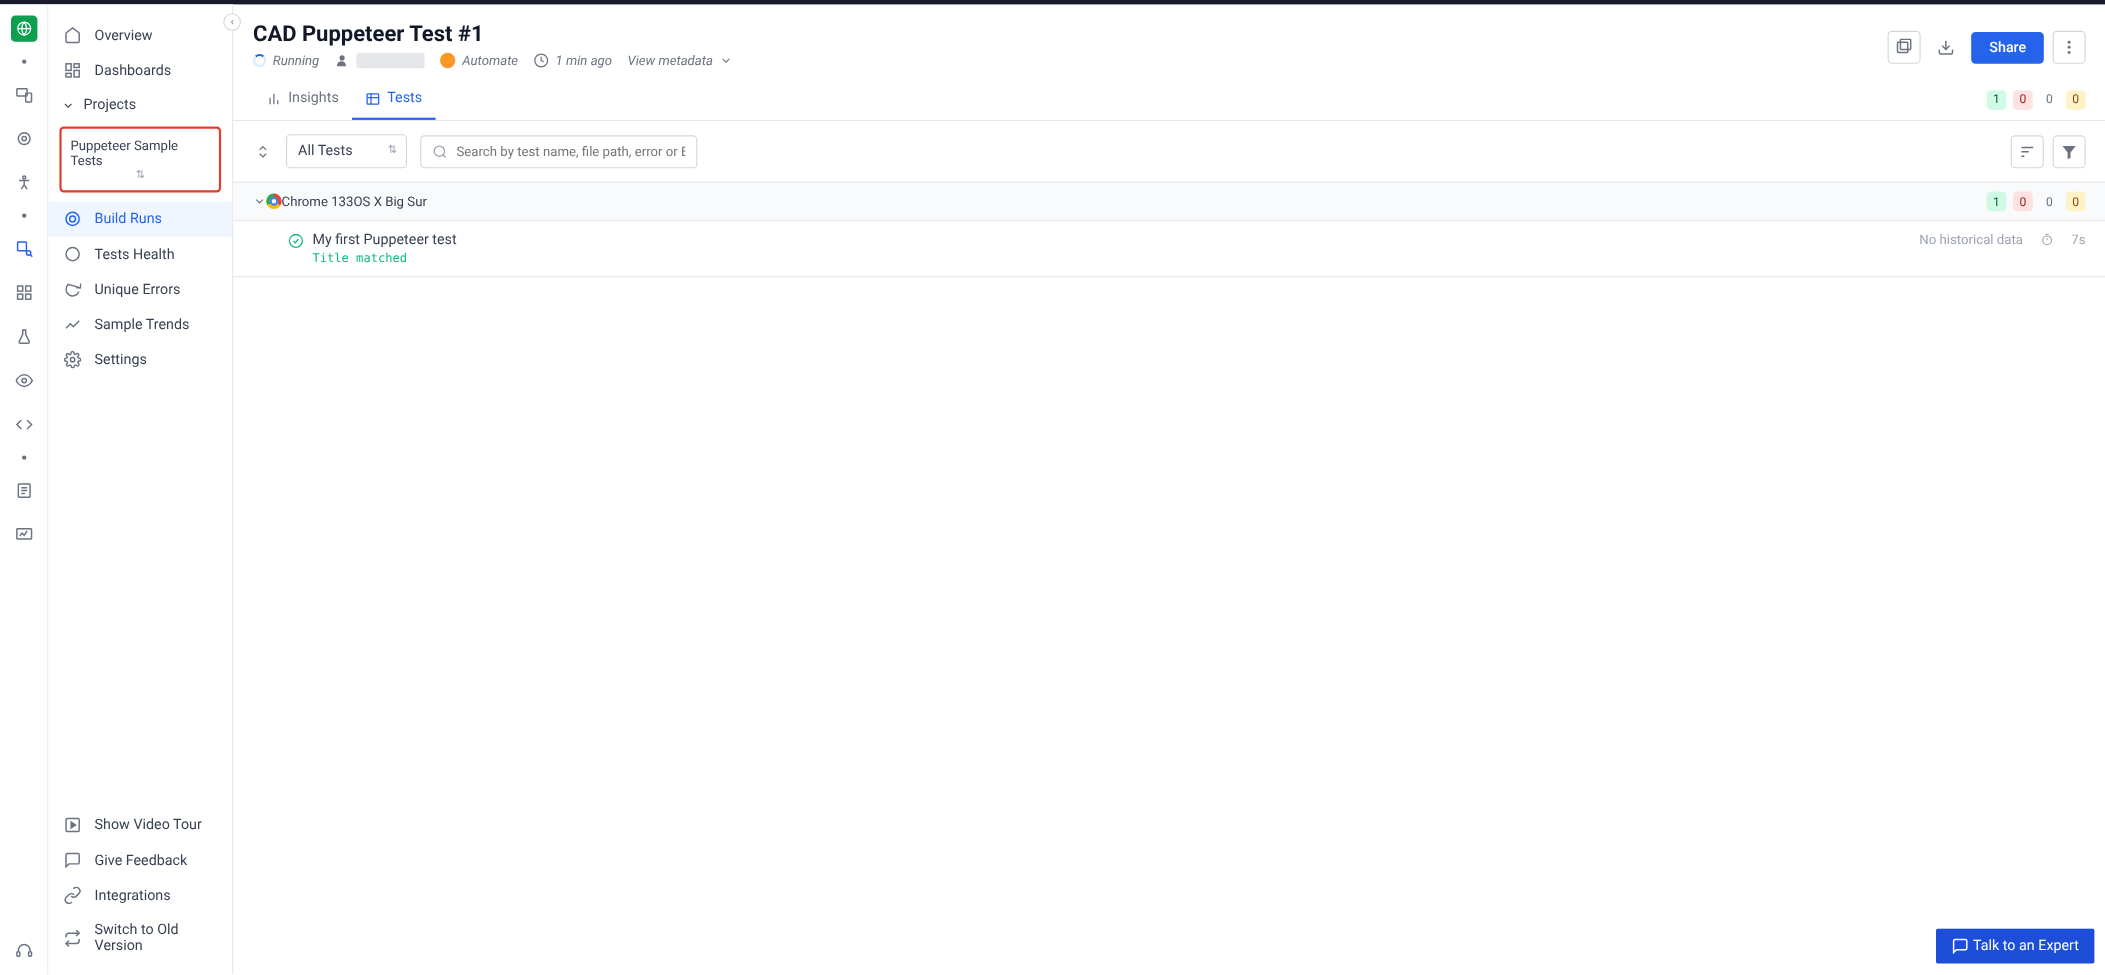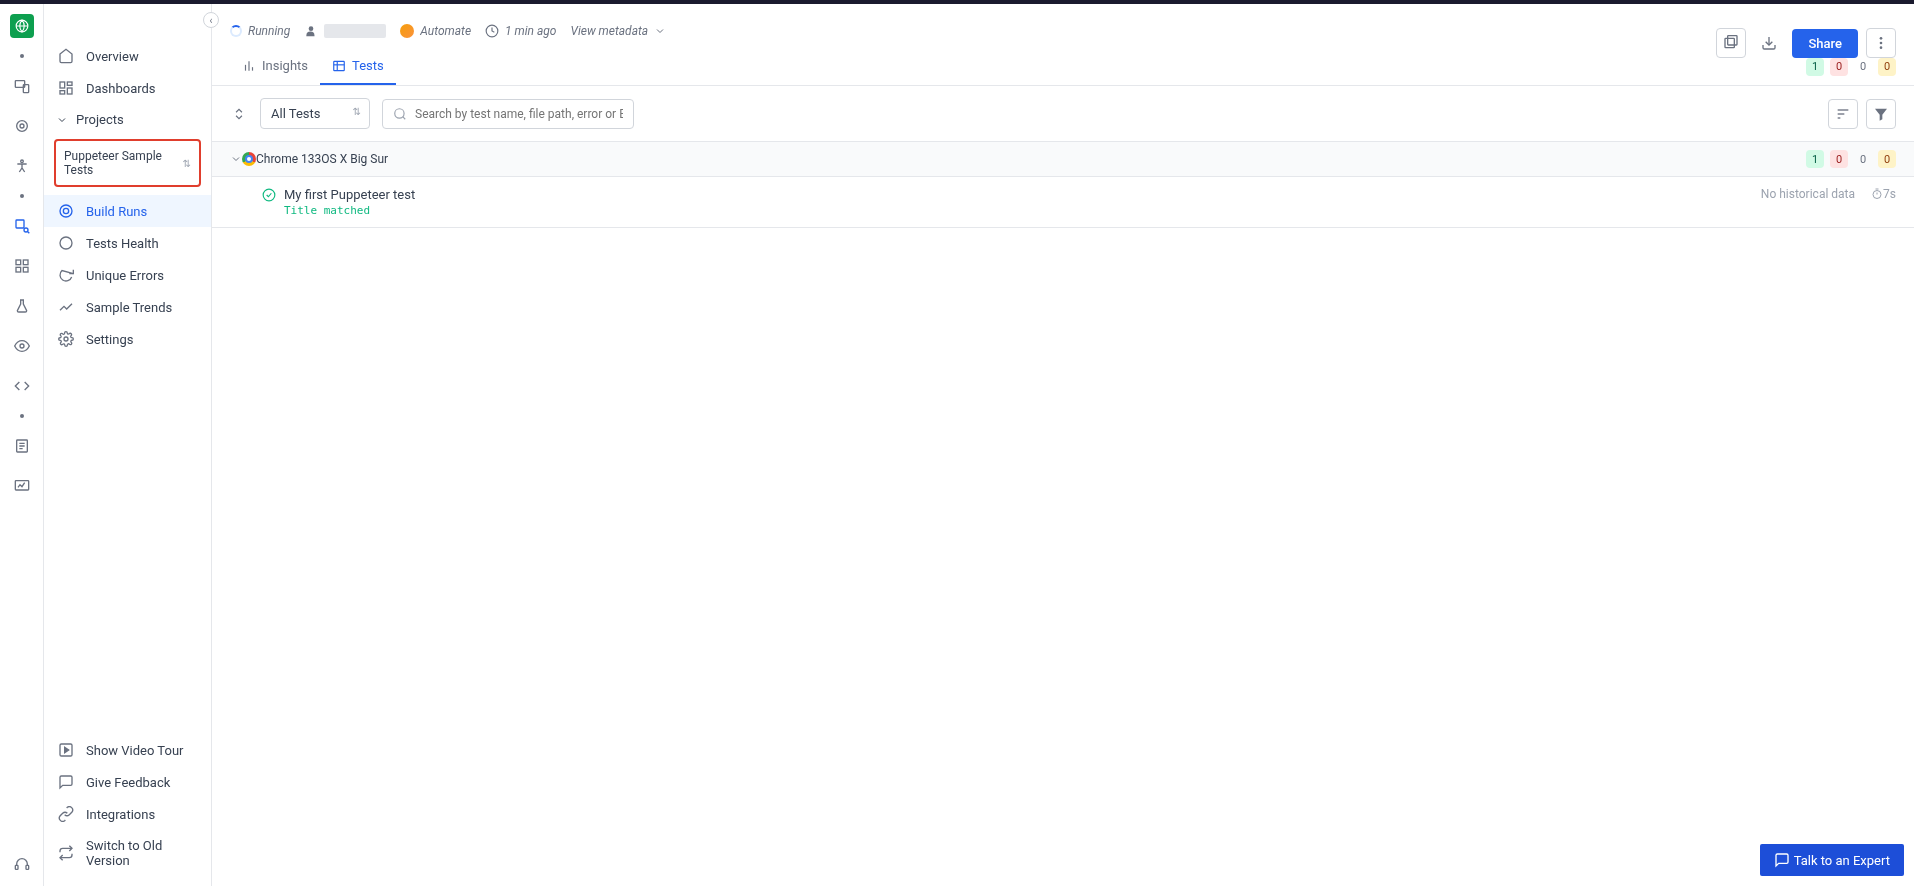--- a/index.html
+++ b/index.html
@@ -14,28 +14,28 @@
 .icon-rail .rail-icon { width:24px; height:24px; display:flex; align-items:center; justify-content:center; color:#6b7280; cursor:pointer; border-radius:4px; }
 .icon-rail .rail-icon.active { background:#0d9f4f; color:#fff; }
 .icon-rail .rail-icon.selected { color:#2563eb; }
 .icon-rail .dot { width:4px; height:4px; background:#6b7280; border-radius:50%; }
 .icon-rail .spacer { flex:1; }
 .icon-rail .bottom-icon { margin-bottom:10px; color:#6b7280; }
 
 
 .sidebar { width:168px; background:#fff; border-right:1px solid #e5e7eb; display:flex; flex-direction:column; position:relative; }
 .collapse-btn { position:absolute; top:8px; right:-8px; width:16px; height:16px; background:#fff; border:1px solid #d1d5db; border-radius:50%; display:flex; align-items:center; justify-content:center; cursor:pointer; z-index:5; font-size:10px; color:#6b7280; }
-.sidebar-section { padding-top:36px; }
+.sidebar-section { padding-top:12px; }
 .sidebar-item { display:flex; align-items:center; gap:12px; padding:8px 14px; cursor:pointer; font-size:13px; color:#374151; }
 .sidebar-item .nav-icon { width:16px; height:16px; display:flex; align-items:center; justify-content:center; color:#6b7280; flex-shrink:0; }
 .sidebar-item.indented { padding-left:14px; }
 .sidebar-item.active { color:#2563eb; background:#eff6ff; }
 .sidebar-item.active .nav-icon { color:#2563eb; }
 .sidebar-group-header { display:flex; align-items:center; gap:8px; padding:8px 12px; font-size:13px; color:#374151; cursor:pointer; }
-.project-select { margin:4px 10px 8px 10px; border:2px solid #e03e2d; border-radius:4px; padding:8px 8px; display:flex; align-items:center; justify-content:space-between; font-size:12px; cursor:pointer; background:#fff; color:#374151; }
+.project-select { margin:4px 10px 8px 10px; border:2px solid #e03e2d; border-radius:4px; padding:8px 8px; display:flex; align-items:center; justify-content:space-between; font-size:12px; cursor:pointer; background:#fff; color:#374151;flex-direction:column; }
 .sidebar-bottom { margin-top:auto; padding-bottom:10px; }
 
 
 .main { flex:1; display:flex; flex-direction:column; }
 .page-header { padding:14px 18px 0 18px; }
 .title { font-size:20px; font-weight:700; color:#111827; }
 .meta-row { display:flex; align-items:center; gap:14px; margin-top:6px; font-size:12px; color:#6b7280;font-style:italic; }
 .meta-item { display:flex; align-items:center; gap:6px; }
 .spinner { width:12px; height:12px; border:2px solid #dbeafe; border-top-color:#2563eb; border-radius:50%; }
 .user-placeholder { width:62px; height:14px; background:#e5e7eb; border-radius:2px; }
@@ -71,21 +71,21 @@
 .chrome-icon { width:14px; height:14px; border-radius:50%; background:conic-gradient(#ea4335 0 120deg,#fbbc04 120deg 240deg,#34a853 240deg 360deg); position:relative; }
 .chrome-icon::after { content:''; position:absolute; inset:3px; background:#fff; border-radius:50%; border:2px solid #4285f4; }
 .apple-icon { color:#000; font-size:14px; }
 .group-chips { position:absolute; right:18px; display:flex; gap:6px; }
 
 .test-row { display:flex; align-items:flex-start; padding:10px 18px 10px 50px; font-size:13px; position:relative; }
 .test-row .checkmark { color:#10b981; margin-right:8px; margin-top:1px; }
 .test-info .test-name { color:#374151; }
 .test-info .test-subtitle { font-family:ui-monospace,Menlo,monospace; font-size:11px; color:#10b981; margin-top:2px; }
 .test-meta { position:absolute; right:18px; display:flex; align-items:center; gap:16px; color:#9ca3af; font-size:12px; top:10px; }
-.test-meta .duration { display:flex; align-items:center; gap:0; }
+.test-meta .duration { display:flex; align-items:center; gap:16px; }
 
 .expert-btn { position:fixed; right:10px; bottom:10px; background:#1d4ed8; color:#fff; border:none; border-radius:2px; padding:8px 14px; font-size:13px; display:flex; align-items:center; gap:4px; cursor:pointer; }
 
 svg { display:block; }
 </style>
 </head>
 <body>
 
 <div class="topbar"></div>
 <div class="app">
@@ -287,20 +287,21 @@
               <path d="M21 13v2a4 4 0 01-4 4H3"></path>
             </svg>
           </span>
         <span>Switch to Old Version</span>
       </div>
     </div>
   </div>
 
   <div class="main">
     <div class="page-header" style="position:relative;">
+      <div class="title">CAD Puppeteer Test #1</div>
       <div class="meta-row">
         <div class="meta-item">
           <span class="spinner"></span>
           <span>Running</span>
         </div>
         <div class="meta-item">
           <span>
               <svg width="14" height="14" viewBox="0 0 24 24" fill="#6b7280">
                 <circle cx="12" cy="8" r="4"></circle>
                 <path d="M4 21v-1a7 7 0 0114 0v1z"></path>

